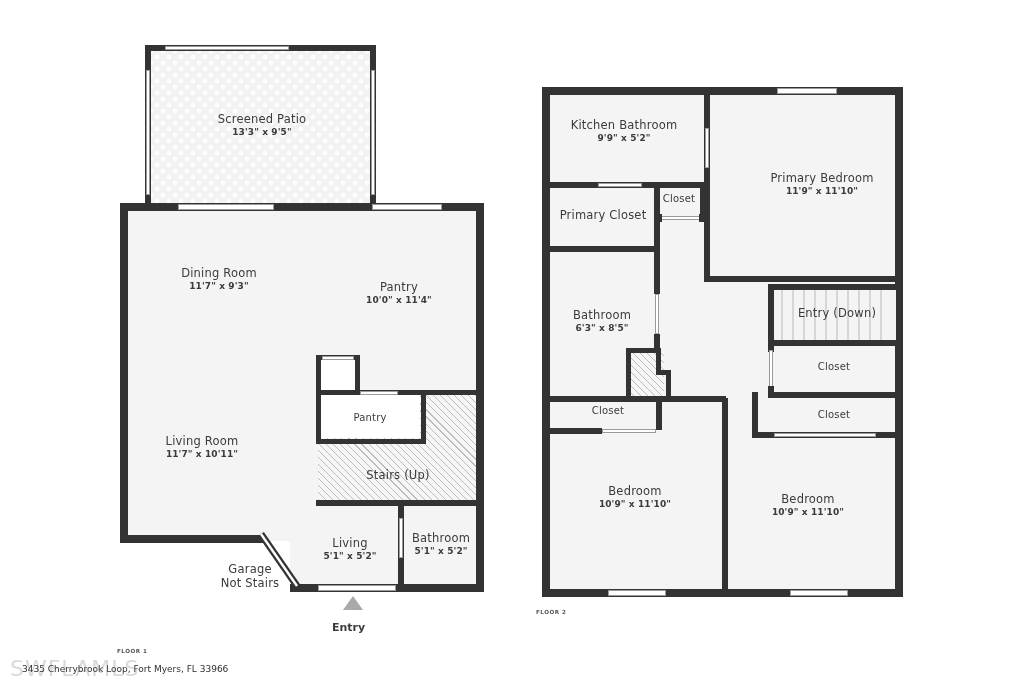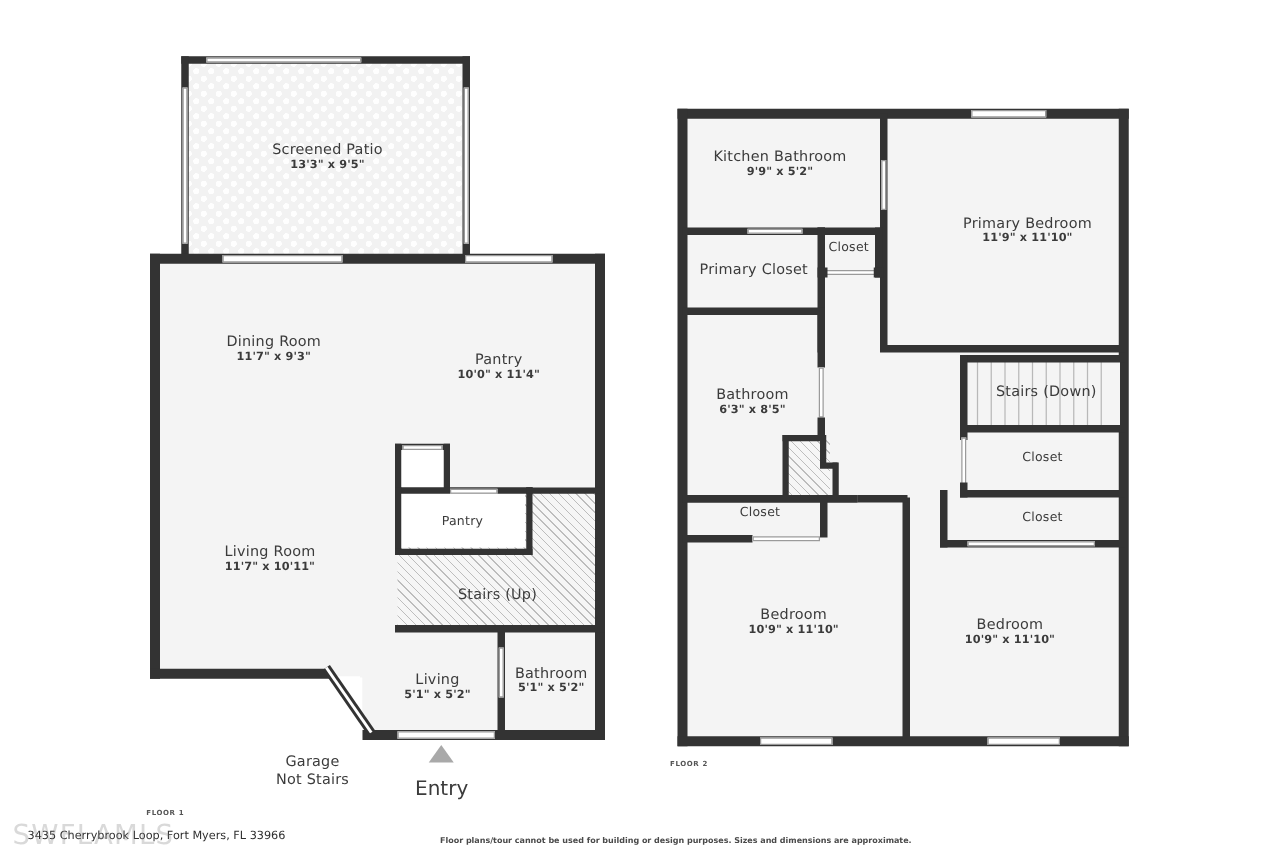--- a/index.html
+++ b/index.html
@@ -41,21 +41,21 @@
 
   
   .diag{position:absolute;}
 
   
   .floorcap{position:absolute;font-size:5.6px;font-weight:bold;letter-spacing:.5px;color:#555;}
   .addr{position:absolute;font-size:9px;font-weight:normal;color:#2f2f2f;white-space:nowrap;}
   .disc{position:absolute;font-size:6.4px;font-weight:bold;color:#4a4a4a;white-space:nowrap;}
   .wm{position:absolute;font-size:22px;font-weight:normal;letter-spacing:1px;
       color:rgba(120,120,120,.28);white-space:nowrap;}
-  .entry-lbl{position:absolute;font-size:16px;font-weight:normal;color:#3b3b3b;}
+  .entry-lbl{position:absolute;font-size:11px;font-weight:bold;color:#3b3b3b;}
   .tri{position:absolute;width:0;height:0;}
 </style>
 </head>
 <body>
 
 <div class="stage">
 
   <div>
 
     <div class="mesh" style="left:148px;top:48px;width:228px;height:162px;"></div>
@@ -144,26 +144,26 @@
     </div>
 
     <div class="lbl" style="left:156px;top:266px;width:126px;">
       <div class="nm">Dining Room</div>
       <div class="dm">11'7" x 9'3"</div>
     </div>
     <div class="lbl" style="left:343px;top:280px;width:112px;">
       <div class="nm">Pantry</div>
       <div class="dm">10'0" x 11'4"</div>
     </div>
-    <div class="lbl" style="left:153px;top:434px;width:126px;">
+    <div class="lbl" style="left:139px;top:434px;width:126px;">
       <div class="nm">Living Room</div>
       <div class="dm">11'7" x 10'11"</div>
     </div>
 
-    <div class="lbl" style="left:196px;top:562px;width:108px;margin-top:40px;">
+    <div class="lbl" style="left:196px;top:562px;width:108px;">
       <div class="nm">Garage</div>
       <div class="nm">Not Stairs</div>
     </div>
 
     <div class="tri" style="left:343px;top:596px;border-left:10px solid transparent;border-right:10px solid transparent;border-bottom:14px solid #a9a9a9;"></div>
     <div class="entry-lbl" style="left:332px;top:621px;">Entry</div>
 
     <div class="floorcap" style="left:117px;top:648px;">FLOOR 1</div>
   </div>
 
@@ -246,21 +246,21 @@
           <line x1="87" y1="0" x2="87" y2="54"></line>
           <line x1="98" y1="0" x2="98" y2="54"></line>
           <line x1="109" y1="0" x2="109" y2="54"></line>
         </g>
       </svg>
     </div>
     <div class="wall" style="left:768px;top:284px;width:132px;height:6px;"></div>
     <div class="wall" style="left:768px;top:284px;width:6px;height:58px;"></div>
     <div class="wall" style="left:768px;top:340px;width:132px;height:6px;"></div>
     <div class="lbl" style="left:786px;top:306px;width:102px;">
-      <div class="nm">Stairs (Down)</div>
+      <div class="nm">Entry (Down)</div>
     </div>
 
     <div class="wall" style="left:768px;top:340px;width:6px;height:12px;"></div>
     <div class="win" style="left:769px;top:350px;width:4px;height:38px;"></div>
     <div class="wall" style="left:768px;top:386px;width:6px;height:12px;"></div>
     <div class="wall" style="left:768px;top:392px;width:132px;height:6px;"></div>
     <div class="lbl sm" style="left:806px;top:361px;width:56px;">
       <div class="nm">Closet</div>
     </div>
 
@@ -283,16 +283,15 @@
       <div class="dm">10'9" x 11'10"</div>
     </div>
 
     <div class="win" style="left:608px;top:590px;width:58px;height:6px;"></div>
     <div class="win" style="left:790px;top:590px;width:58px;height:6px;"></div>
 
     <div class="floorcap" style="left:536px;top:609px;">FLOOR 2</div>
   </div>
 
   <div class="addr" style="left:22px;top:664px;">3435 Cherrybrook Loop, Fort Myers, FL 33966</div>
-  <div class="disc" style="left:352px;top:668px;">Floor plans/tour cannot be used for building or design purposes. Sizes and dimensions are approximate.</div>
   <div class="wm" style="left:10px;top:656px;">SWFLAMLS</div>
 
 </div>
 
 </body></html>

